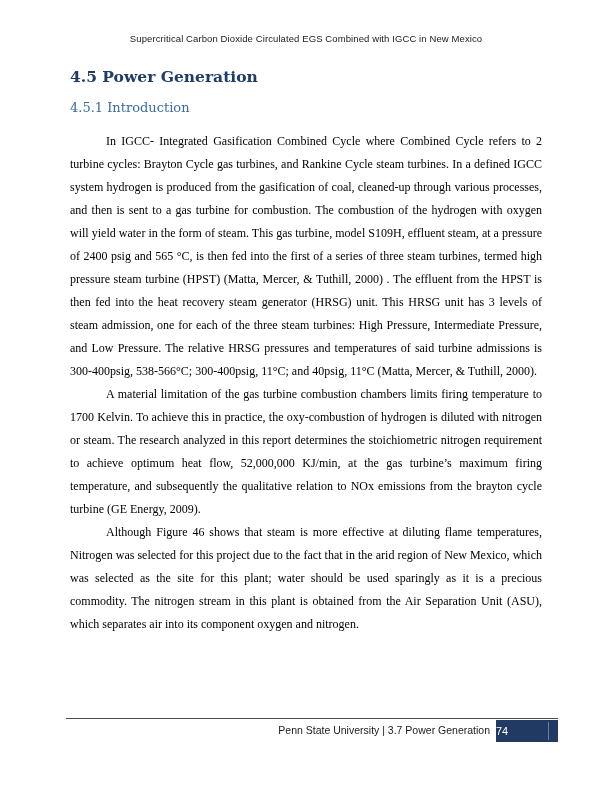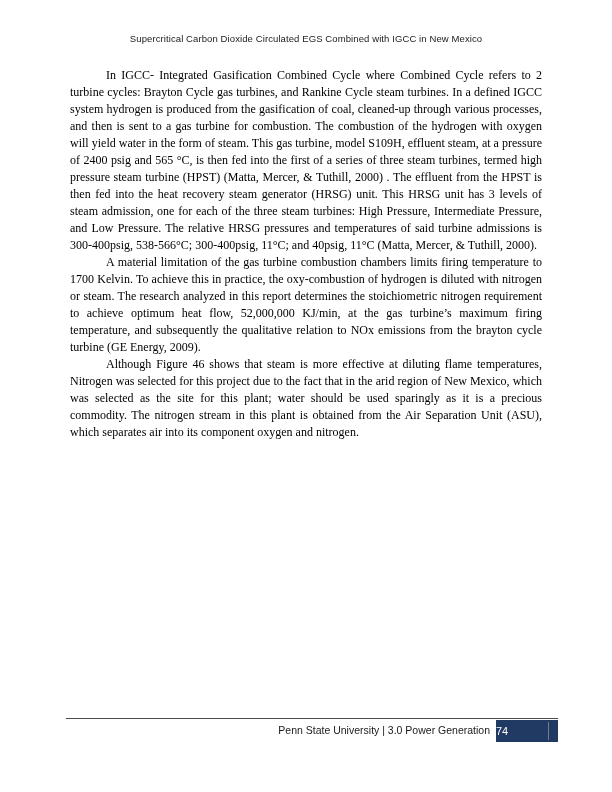--- a/index.html
+++ b/index.html
@@ -43,21 +43,21 @@
     margin: 14px 0 15px 0;
     font-family: "DejaVu Serif", serif;
     font-size: 13px;
     font-weight: normal;
     color: #3a6ca5;
   }
   p.body-paragraph {
     margin: 0;
     font-family: "Liberation Serif", serif;
     font-size: 12px;
-    line-height: 17px;
+    line-height: 23px;
     color: #000000;
     text-align: justify;
     text-indent: 36px;
   }
   .footer-rule {
     position: absolute;
     top: 718px;
     left: 66px;
     width: 492px;
     height: 1px;
@@ -99,30 +99,32 @@
 </style>
 </head>
 <body>
 
 <div class="page">
 
   <div class="running-header">Supercritical Carbon Dioxide Circulated EGS Combined with IGCC in New Mexico</div>
 
   <div class="content">
 
+    <h1 class="section-title">4.5 Power Generation</h1>
 
+    <h2 class="subsection-heading">4.5.1 Introduction</h2>
 
     <p class="body-paragraph">In IGCC- Integrated Gasification Combined Cycle where Combined Cycle refers to 2 turbine cycles: Brayton Cycle gas turbines, and Rankine Cycle steam turbines.  In a defined IGCC system hydrogen is produced from the gasification of coal, cleaned-up through various processes, and then is sent to a gas turbine for combustion.   The combustion of the hydrogen with oxygen will yield water in the form of steam.   This gas turbine, model S109H, effluent steam, at a pressure of 2400 psig and 565 °C, is then fed into the first of a series of three steam turbines, termed high pressure steam turbine (HPST) (Matta, Mercer, &amp; Tuthill, 2000) .  The effluent from the HPST is then fed into the heat recovery steam generator (HRSG) unit.  This HRSG unit has 3 levels of steam admission, one for each of the three steam turbines: High Pressure, Intermediate Pressure, and Low Pressure.   The relative HRSG pressures and temperatures of said turbine admissions is 300-400psig, 538-566°C; 300-400psig, 11°C; and 40psig, 11°C (Matta, Mercer, &amp; Tuthill, 2000).</p>
 
     <p class="body-paragraph">A material limitation of the gas turbine combustion chambers limits firing temperature to 1700 Kelvin. To achieve this in practice, the oxy-combustion of hydrogen is diluted with nitrogen or steam. The research analyzed in this report determines the stoichiometric nitrogen requirement to achieve optimum heat flow, 52,000,000 KJ/min, at the gas turbine’s maximum firing temperature, and subsequently the qualitative relation to NOx emissions from the brayton cycle turbine (GE Energy, 2009).</p>
 
 
     <p class="body-paragraph">Although Figure 46 shows that steam is more effective at diluting flame temperatures, Nitrogen was selected for this project due to the fact that in the arid region of New Mexico, which was selected as the site for this plant; water should be used sparingly as it is a precious commodity. The nitrogen stream in this plant is obtained from the Air Separation Unit (ASU), which separates air into its component oxygen and nitrogen.</p>
 
   </div>
 
   <div class="footer-rule"></div>
 
-  <div class="footer-text">Penn State University | 3.0 Power Generation</div>
+  <div class="footer-text">Penn State University | 3.7 Power Generation</div>
 
   <div class="page-number-badge">74</div>
 
 </div>
 
 </body></html>

